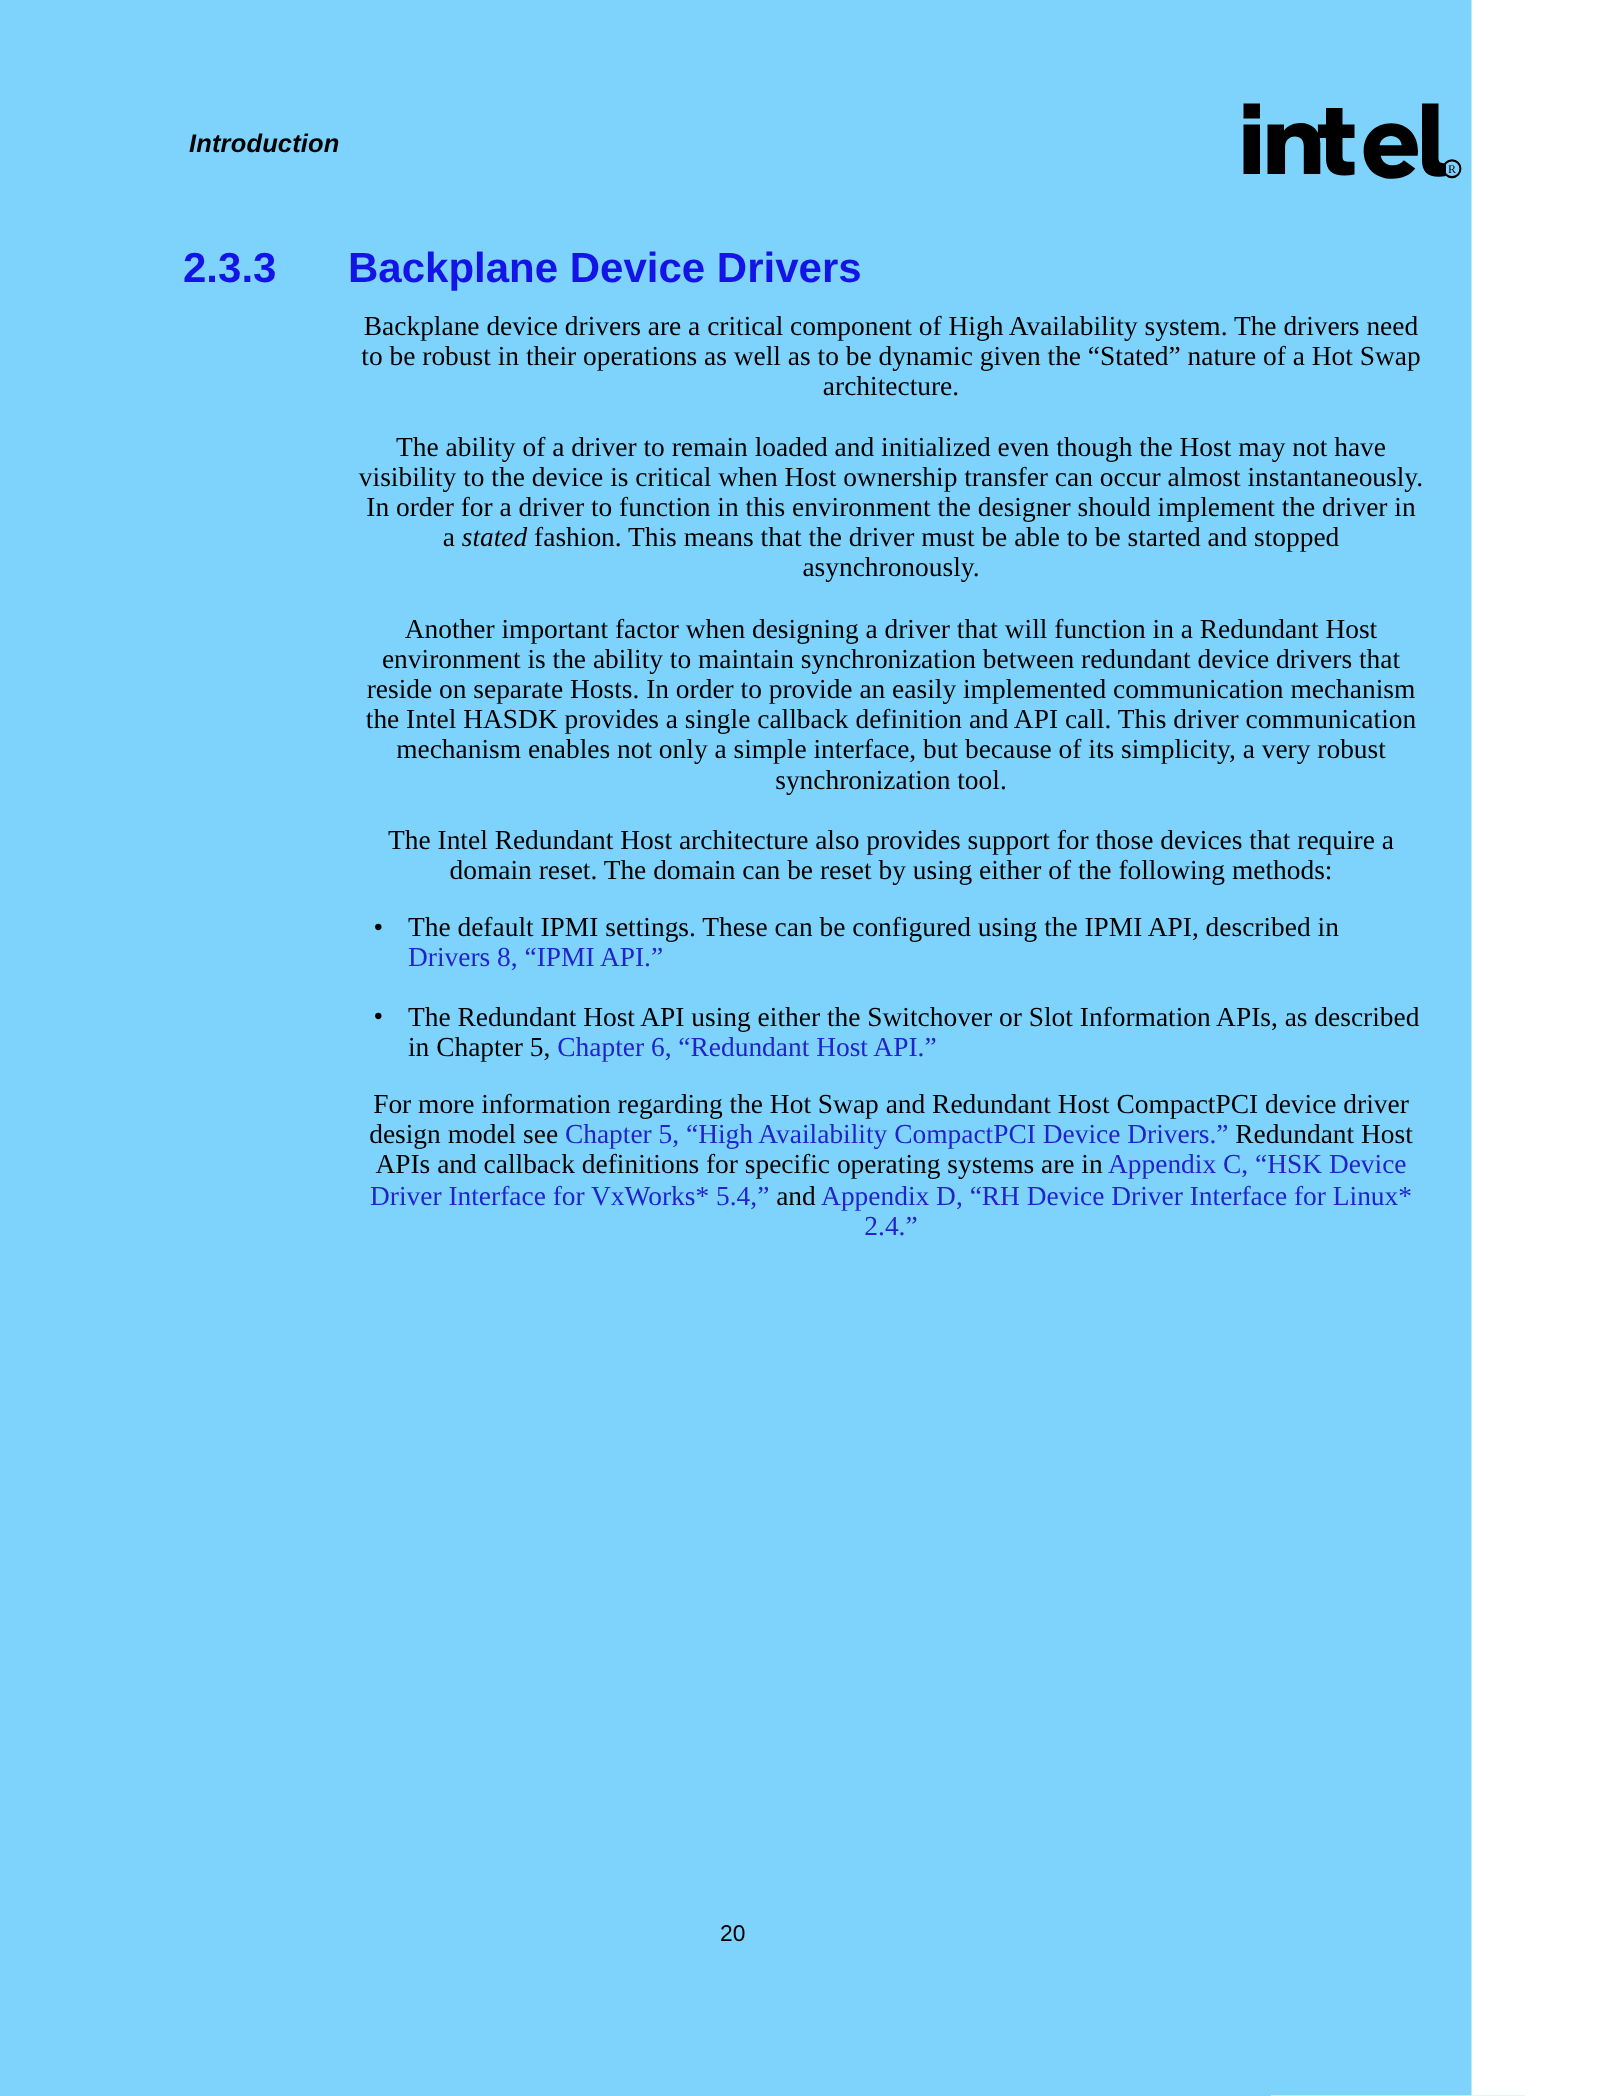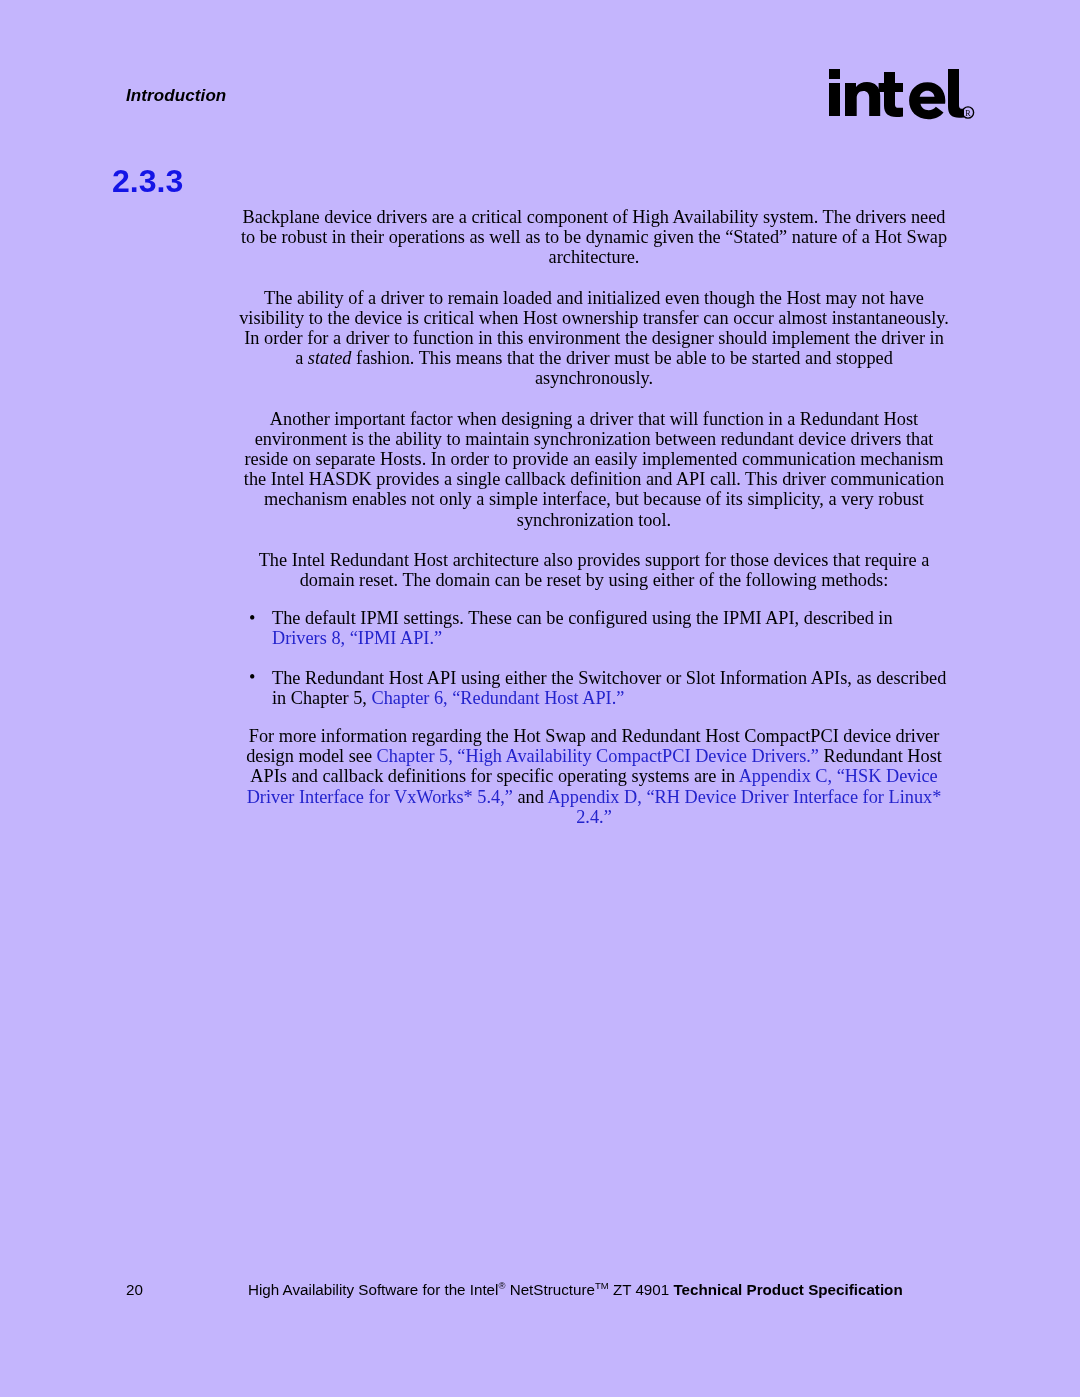--- a/index.html
+++ b/index.html
@@ -2,23 +2,23 @@
 <html><head>
 <meta charset="utf-8">
 <style>
   html, body {
     margin: 0;
     padding: 0;
     background: #ffffff;
   }
   .page {
     position: relative;
-    width: 1080px;
+    width: 981px;
     height: 1397px;
-    background: #c4b5fd;
+    background: #7dd3fc;
     overflow: hidden;
     font-family: "Liberation Serif", serif;
   }
 
   
   .running-head {
     position: absolute;
     left: 126px;
     top: 86px;
     font-family: "Liberation Sans", sans-serif;
@@ -34,26 +34,26 @@
     position: absolute;
     left: 827px;
     top: 62px;
     width: 148px;
     height: 70px;
   }
 
   
   .heading {
     position: absolute;
-    left: 112px;
+    left: 122px;
     top: 163px;
     width: 820px;
     font-family: "Liberation Sans", sans-serif;
     font-weight: bold;
-    font-size: 32px;
+    font-size: 28px;
     color: #1414e6;
     display: flex;
   }
   .heading-number {
     width: 110px;
     flex: 0 0 110px;
   }
   .heading-title {
     flex: 1 1 auto;
   }
@@ -155,20 +155,21 @@
       </g>
       <g>
         <circle cx="141" cy="50.5" r="5.6" fill="none" stroke="#000000" stroke-width="1.4"></circle>
         <text x="141" y="53.6" font-family="Liberation Serif, serif" font-size="8" text-anchor="middle" fill="#000000">R</text>
       </g>
     </svg>
   </div>
 
   <div class="heading">
     <span class="heading-number">2.3.3</span>
+    <span class="heading-title">Backplane Device Drivers</span>
   </div>
 
   <div class="body-col">
 
     <p class="para">
       <span>Backplane device drivers are a critical component of High Availability system. The drivers need to be robust in their operations as well as to be dynamic given the “Stated” nature of a Hot Swap architecture.</span>
     </p>
 
     <p class="para">
       <span>The ability of a driver to remain loaded and initialized even though the Host may not have visibility to the device is critical when Host ownership transfer can occur almost instantaneously. In order for a driver to function in this environment the designer should implement the driver in a </span><span class="it">stated</span><span> fashion. This means that the driver must be able to be started and stopped asynchronously.</span>
@@ -192,16 +193,15 @@
     </ul>
 
     <p class="para">
       <span>For more information regarding the Hot Swap and Redundant Host CompactPCI device driver design model see </span><span class="lnk">Chapter 5, “High Availability CompactPCI Device Drivers.”</span><span> Redundant Host APIs and callback definitions for specific operating systems are in </span><span class="lnk">Appendix C, “HSK Device Driver Interface for VxWorks* 5.4,”</span><span> and </span><span class="lnk">Appendix D, “RH Device Driver Interface for Linux* 2.4.”</span>
     </p>
 
   </div>
 
   <div class="footer">
     <span class="footer-page">20</span>
-    <span class="footer-text"><span>High Availability Software for the Intel</span><sup>®</sup><span> NetStructure</span><sup>TM</sup><span> ZT 4901 </span><span class="footer-bold">Technical Product Specification</span></span>
   </div>
 
 </div>
 
 </body></html>

